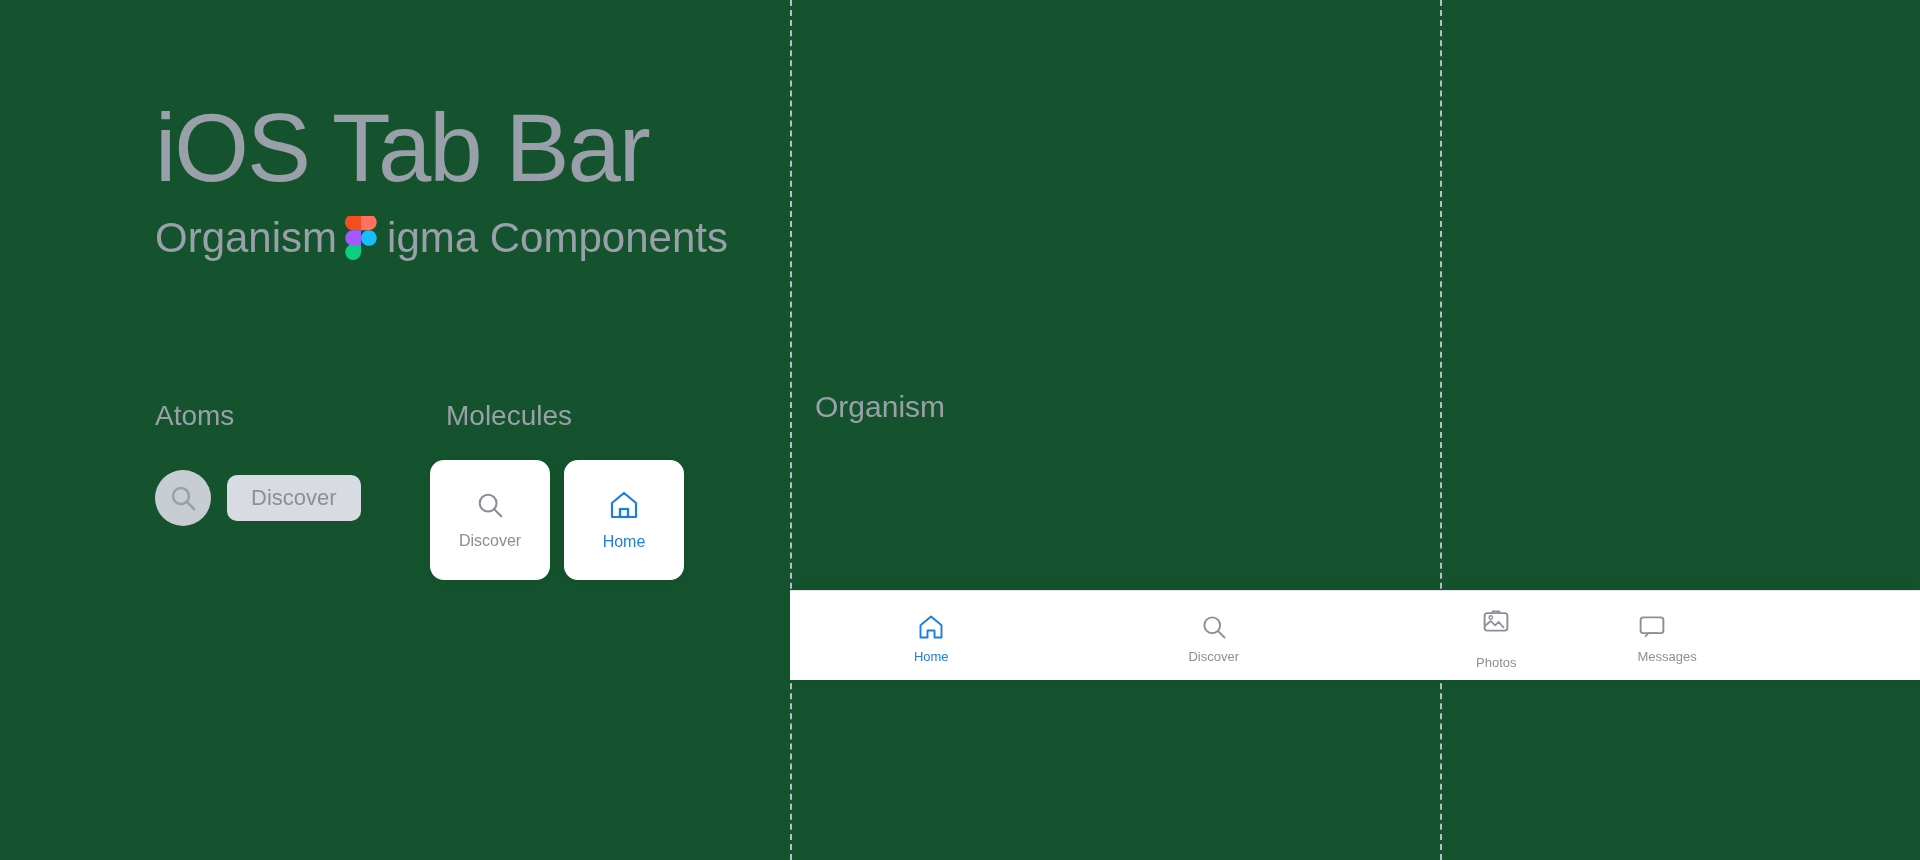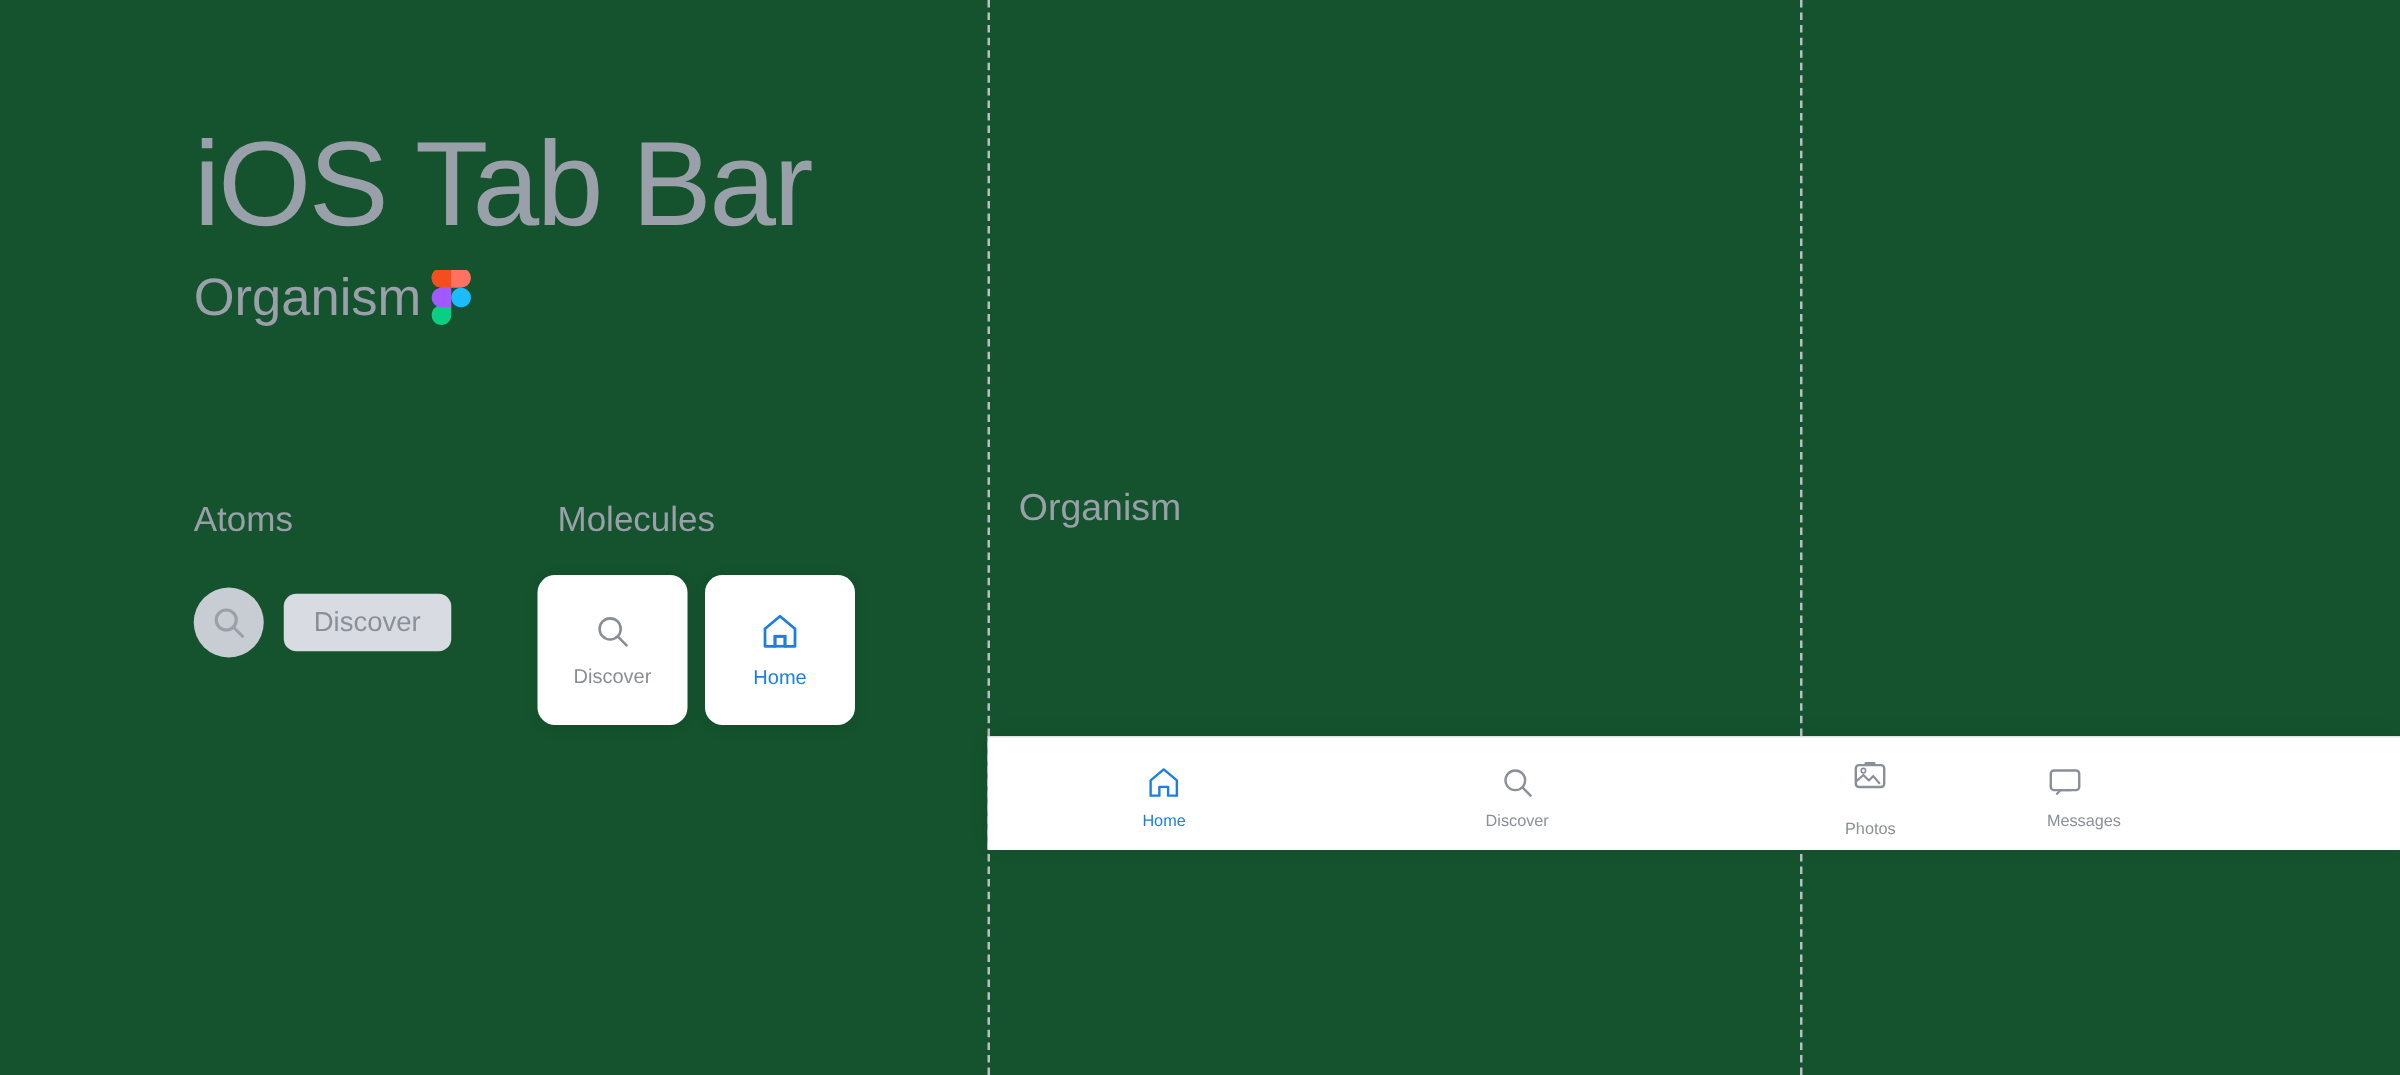--- a/index.html
+++ b/index.html
@@ -228,20 +228,21 @@
         <svg viewBox="0 0 38 56" fill="none" xmlns="http://www.w3.org/2000/svg">
           <path d="M19 28C19 22.477 23.477 18 29 18C34.523 18 39 22.477 39 28C39 33.523 34.523 38 29 38C23.477 38 19 33.523 19 28Z" fill="#1ABCFE"></path>
           <path d="M-1 46C-1 40.477 3.477 36 9 36H19V46C19 51.523 14.523 56 9 56C3.477 56 -1 51.523 -1 46Z" fill="#0ACF83"></path>
           <path d="M19 0V18H29C34.523 18 39 13.523 39 8C39 2.477 34.523 -2 29 -2H9C3.477 -2 -1 2.477 -1 8C-1 13.523 3.477 18 9 18H19" fill="#FF7262"></path>
           <path d="M-1 8C-1 13.523 3.477 18 9 18H19V-2H9C3.477 -2 -1 2.477 -1 8Z" fill="#F24E1E"></path>
           <path d="M-1 28C-1 33.523 3.477 38 9 38H19V18H9C3.477 18 -1 22.477 -1 28Z" fill="#A259FF"></path>
 
           <rect x="0" y="0" width="38" height="56" fill="none"></rect>
         </svg>
       </span>
+      <span>igma Components</span>
     </div>
   </div>
 
   <div class="section-label atoms-label">Atoms</div>
 
   <div class="atoms-section">
     <div class="atom-icon-circle">
       <svg width="28" height="28" viewBox="0 0 28 28" fill="none" xmlns="http://www.w3.org/2000/svg">
         <circle cx="12" cy="12" r="8" stroke="#9aa0a9" stroke-width="2.5" fill="none"></circle>
         <line x1="18" y1="18" x2="25" y2="25" stroke="#9aa0a9" stroke-width="2.5" stroke-linecap="round"></line>

